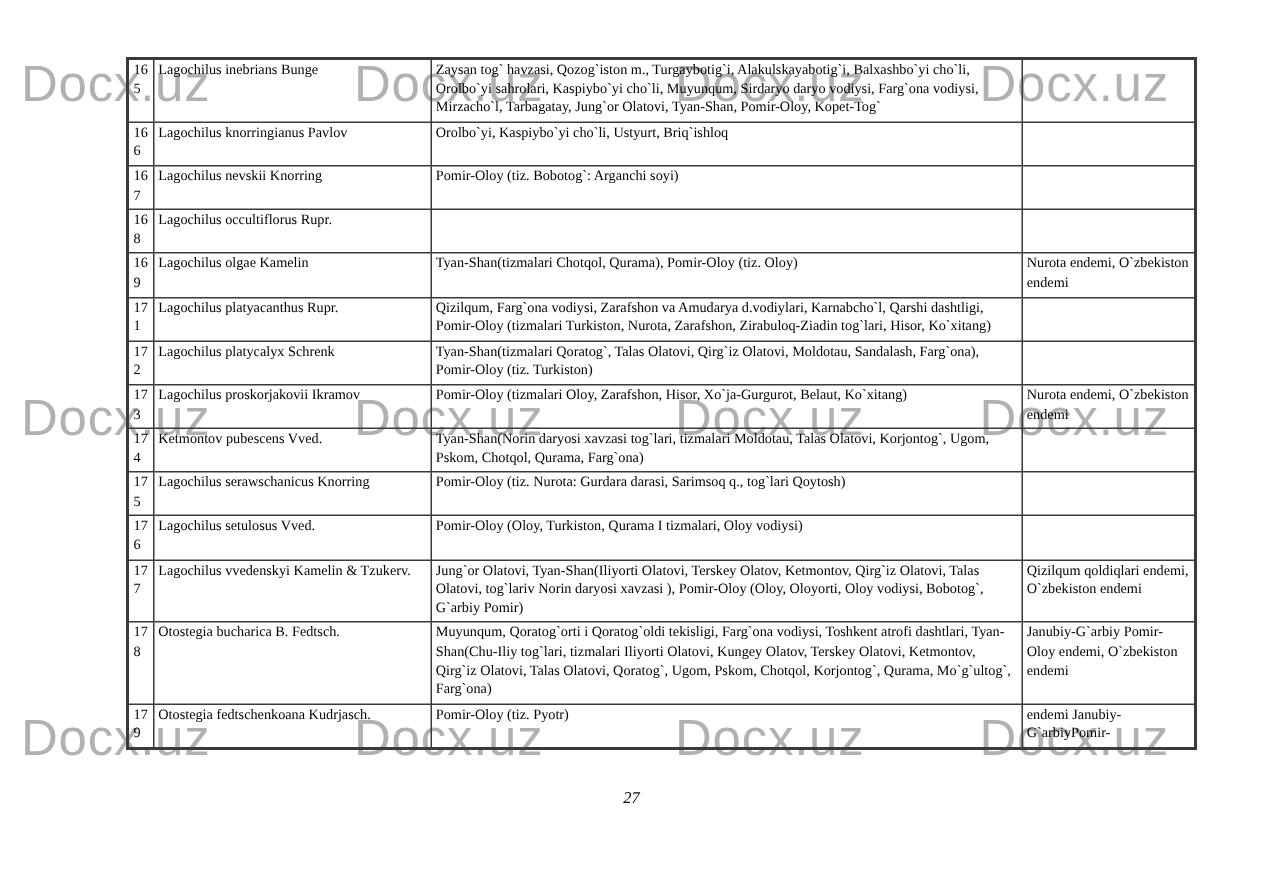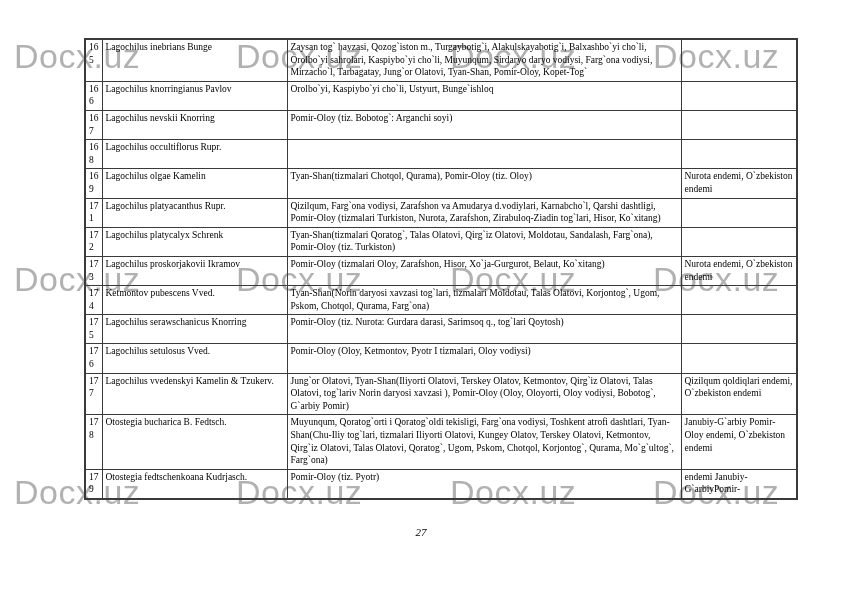--- a/index.html
+++ b/index.html
@@ -89,21 +89,21 @@
     <tbody>
         <tr>
           <td class="cell-num">165</td>
           <td class="cell-name">Lagochilus inebrians Bunge</td>
           <td class="cell-dist">Zaysan tog` havzasi, Qozog`iston m., Turgaybotig`i, Alakulskayabotig`i, Balxashbo`yi cho`li, Orolbo`yi sahrolari, Kaspiybo`yi cho`li, Muyunqum, Sirdaryo daryo vodiysi, Farg`ona vodiysi, Mirzacho`l, Tarbagatay, Jung`or Olatovi, Tyan-Shan, Pomir-Oloy, Kopet-Tog`</td>
           <td class="cell-note"></td>
         </tr>
         <tr>
           <td class="cell-num">166</td>
           <td class="cell-name">Lagochilus knorringianus Pavlov</td>
-          <td class="cell-dist">Orolbo`yi, Kaspiybo`yi cho`li, Ustyurt, Bunge`ishloq</td>
+          <td class="cell-dist">Orolbo`yi, Kaspiybo`yi cho`li, Ustyurt, Briq`ishloq</td>
           <td class="cell-note"></td>
         </tr>
         <tr>
           <td class="cell-num">167</td>
           <td class="cell-name">Lagochilus nevskii Knorring</td>
           <td class="cell-dist">Pomir-Oloy (tiz. Bobotog`: Arganchi soyi)</td>
           <td class="cell-note"></td>
         </tr>
         <tr>
           <td class="cell-num">168</td>
@@ -143,21 +143,21 @@
         </tr>
         <tr>
           <td class="cell-num">175</td>
           <td class="cell-name">Lagochilus serawschanicus Knorring</td>
           <td class="cell-dist">Pomir-Oloy (tiz. Nurota: Gurdara darasi, Sarimsoq q., tog`lari Qoytosh)</td>
           <td class="cell-note"></td>
         </tr>
         <tr>
           <td class="cell-num">176</td>
           <td class="cell-name">Lagochilus setulosus Vved.</td>
-          <td class="cell-dist">Pomir-Oloy (Oloy, Ketmontov, Pyotr I tizmalari, Oloy vodiysi)</td>
+          <td class="cell-dist">Pomir-Oloy (Oloy, Turkiston, Qurama I tizmalari, Oloy vodiysi)</td>
           <td class="cell-note"></td>
         </tr>
         <tr>
           <td class="cell-num">177</td>
           <td class="cell-name">Lagochilus vvedenskyi Kamelin &amp; Tzukerv.</td>
           <td class="cell-dist">Jung`or Olatovi, Tyan-Shan(Iliyorti Olatovi, Terskey Olatov, Ketmontov, Qirg`iz Olatovi, Talas Olatovi, tog`lariv Norin daryosi xavzasi ), Pomir-Oloy (Oloy, Oloyorti, Oloy vodiysi, Bobotog`, G`arbiy Pomir)</td>
           <td class="cell-note">Qizilqum qoldiqlari endemi, O`zbekiston endemi</td>
         </tr>
         <tr>
           <td class="cell-num">178</td>

